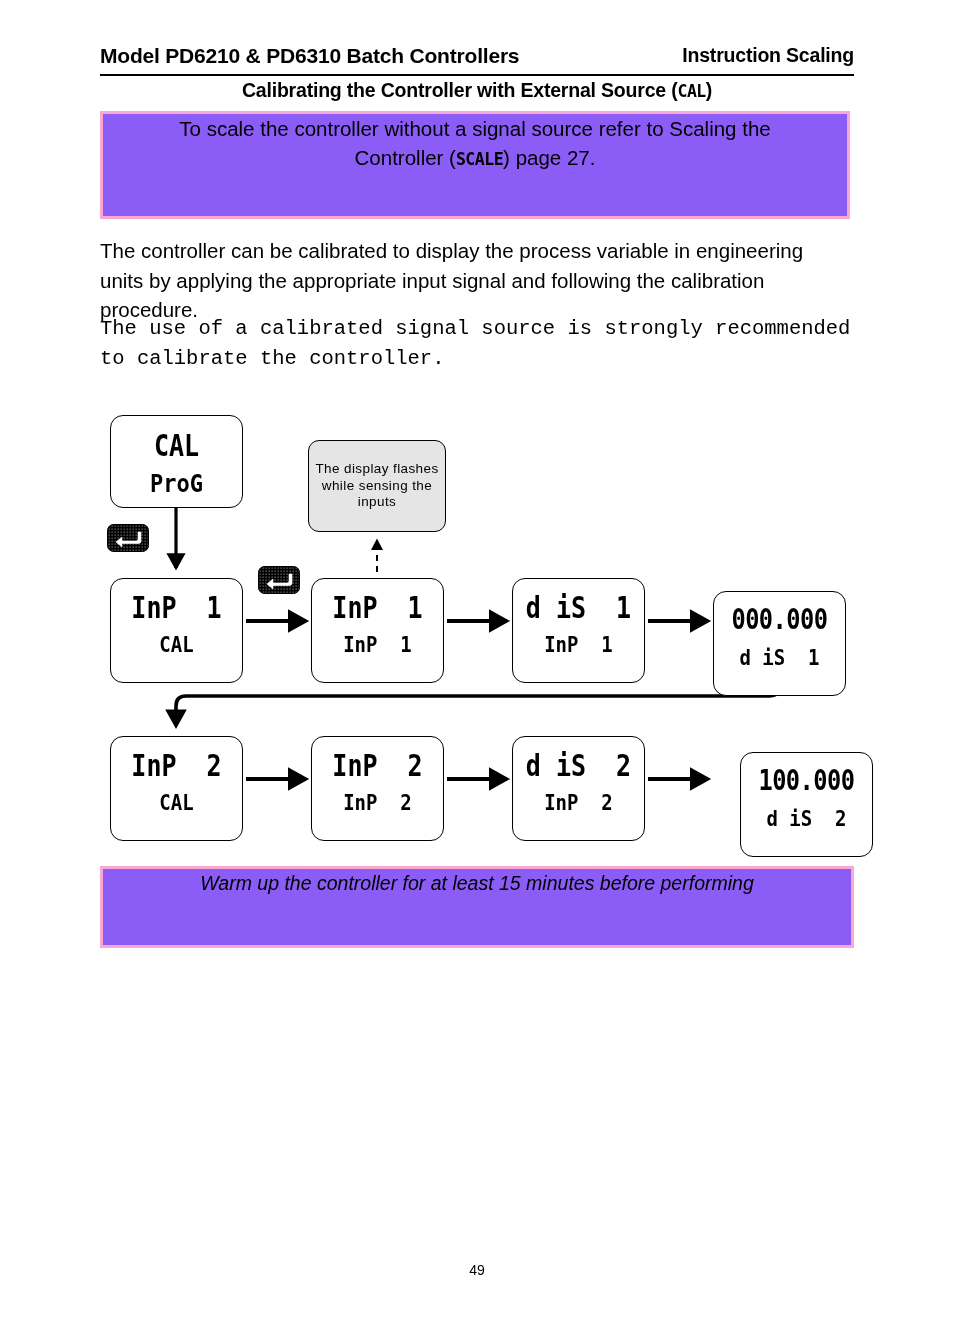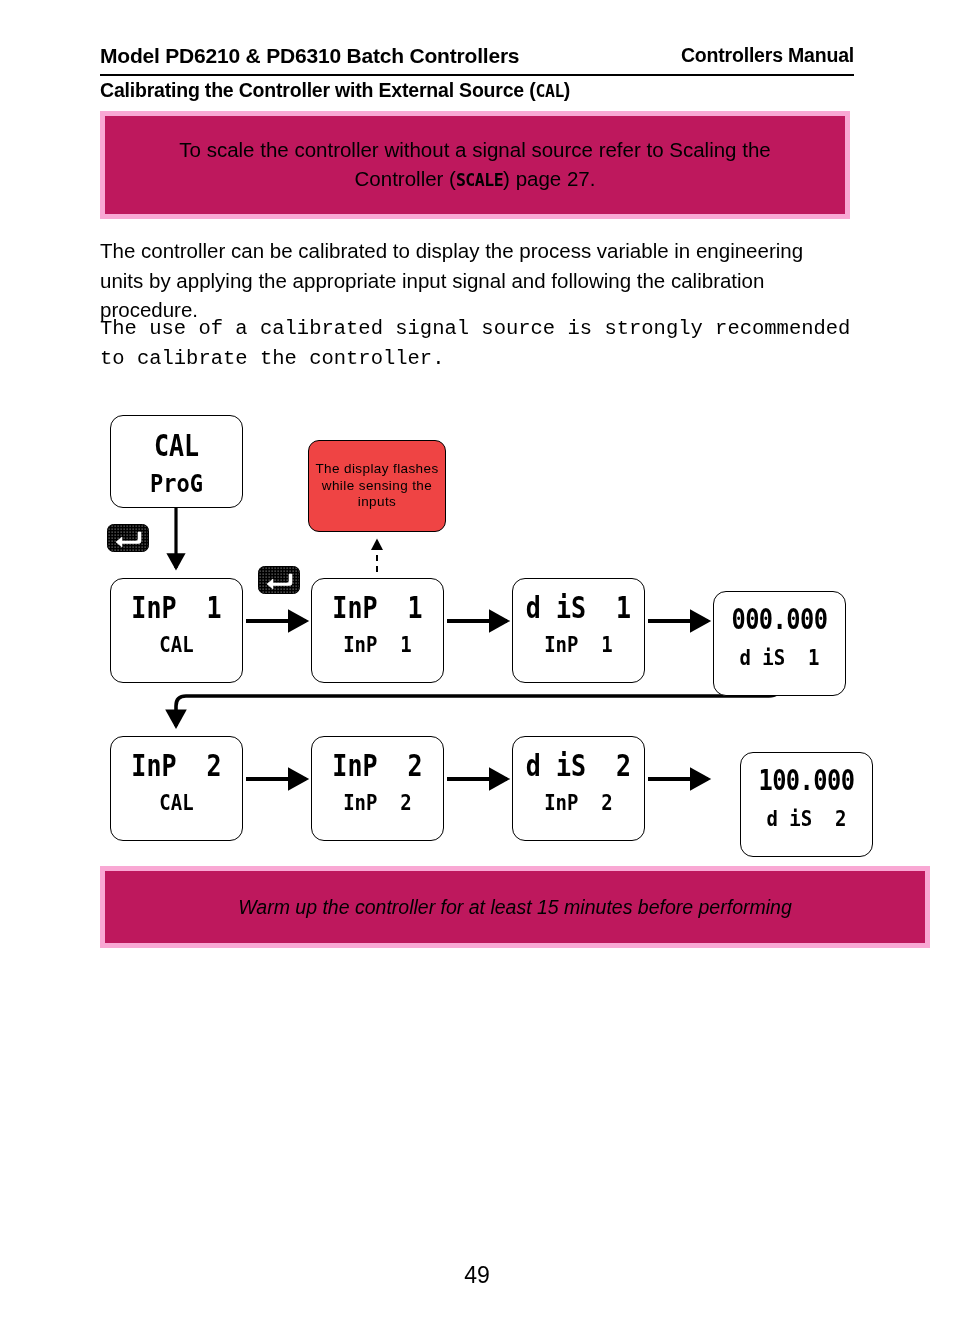--- a/index.html
+++ b/index.html
@@ -49,63 +49,62 @@
     top: 74px;
     width: 754px;
     height: 2px;
     background: #000;
   }
   #section-title {
     position: absolute;
     left: 100px;
     top: 79px;
     width: 754px;
-    text-align: left;
+    text-align: center;
     font-size: 19.5px;
     font-weight: bold;
     letter-spacing: -0.2px;
     white-space: nowrap;
   }
 
   
   .seg-inline {
     font-family: "DejaVu Sans Mono", monospace;
     font-weight: bold;
     font-size: 16.5px;
     letter-spacing: -0.5px;
     display: inline-block;
     transform: scaleY(1.12) translateY(-0.5px);
   }
 
   
   .note-box {
     position: absolute;
-    border: 5px solid #f9a8d4;
-    background: #be185d;
+    border: 3px solid #f9a8d4;
+    background: #8b5cf6;
     box-sizing: border-box;
     display: flex;
-    align-items: center;
     justify-content: center;
   }
   #note-top {
     left: 100px;
     top: 111px;
     width: 750px;
     height: 108px;
   }
   #note-top .note-text {
     font-size: 20.5px;
     line-height: 29px;
     text-align: center;
     padding: 0 22px;
   }
   #note-bottom {
     left: 100px;
     top: 866px;
-    width: 830px;
+    width: 754px;
     height: 82px;
   }
   #note-bottom .note-text {
     font-size: 19.5px;
     font-style: italic;
     line-height: 29px;
     text-align: center;
     padding: 0 30px;
   }
 
@@ -195,21 +194,21 @@
 
   
   #callout {
     position: absolute;
     left: 308px;
     top: 440px;
     width: 138px;
     height: 92px;
     border: 1.6px solid #000;
     border-radius: 11px;
-    background: #ef4444;
+    background: #e5e5e5;
     box-sizing: border-box;
     display: flex;
     align-items: center;
     justify-content: center;
   }
   #callout .callout-text {
     font-size: 13.5px;
     line-height: 16.5px;
     text-align: center;
     letter-spacing: 0.4px;
@@ -225,29 +224,29 @@
   #key-1 { left: 107px; top: 524px; }
   #key-2 { left: 258px; top: 566px; }
 
   
   #page-number {
     position: absolute;
     left: 0;
     top: 1262px;
     width: 954px;
     text-align: center;
-    font-size: 23px;
+    font-size: 14px;
   }
 </style>
 </head>
 <body>
 
 <div id="header-band">
   <div id="header-left">Model PD6210 &amp; PD6310 Batch Controllers</div>
-  <div id="header-right">Controllers Manual</div>
+  <div id="header-right">Instruction Scaling</div>
 </div>
 <div id="header-rule"></div>
 
 <div id="section-title"><span>Calibrating the Controller with External Source (</span><span class="seg-inline">CAL</span><span>)</span></div>
 
 <div class="note-box" id="note-top">
   <div class="note-text"><span>To scale the controller without a signal source refer to Scaling the</span><br><span>Controller (</span><span class="seg-inline">SCALE</span><span>) page 27.</span></div>
 </div>
 
 <div class="para" id="para-1">The controller can be calibrated to display the process variable in engineering units by applying the appropriate input signal and following the calibration procedure.</div>

